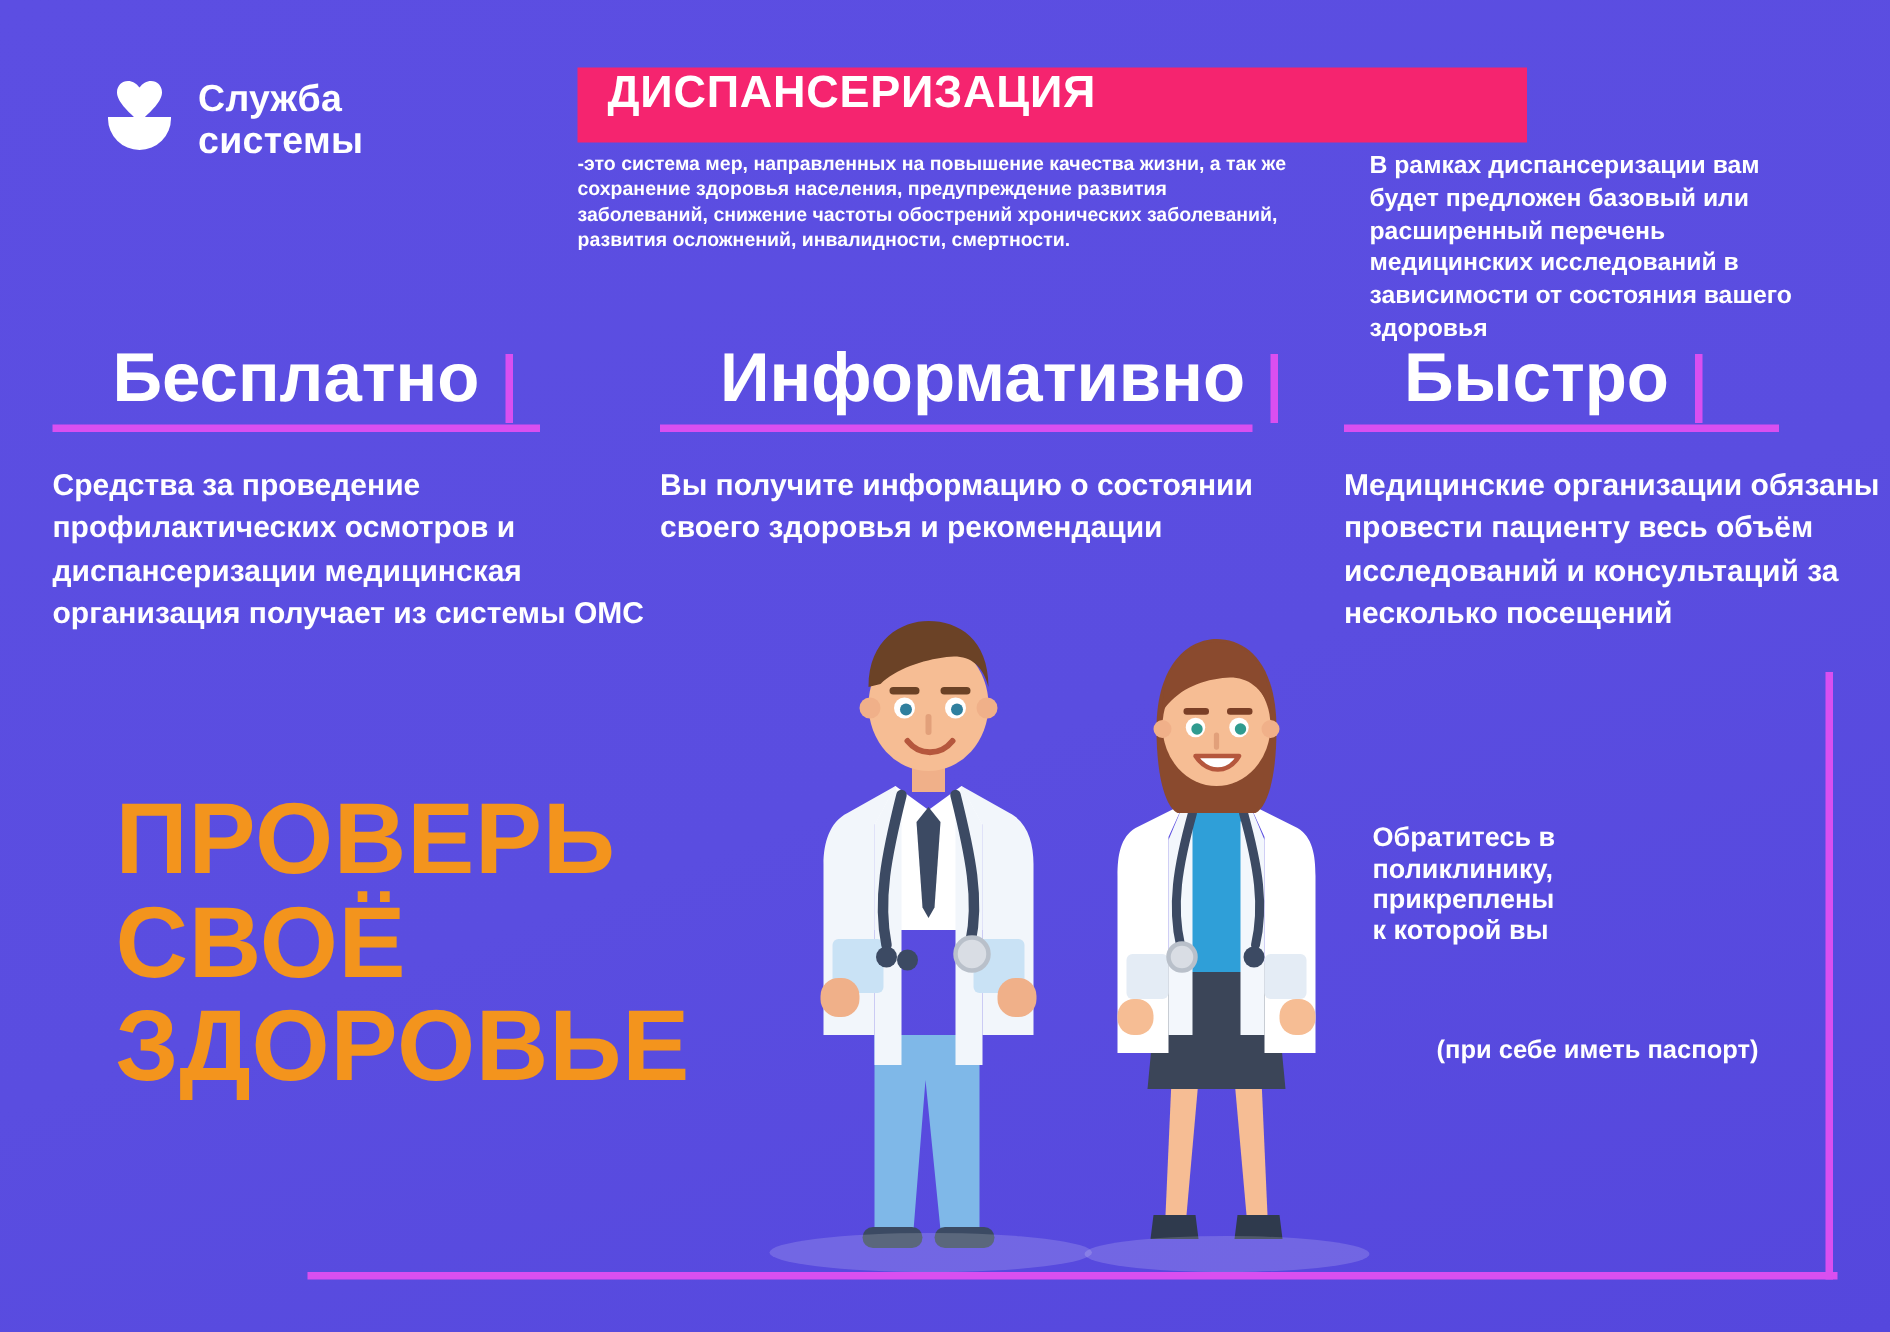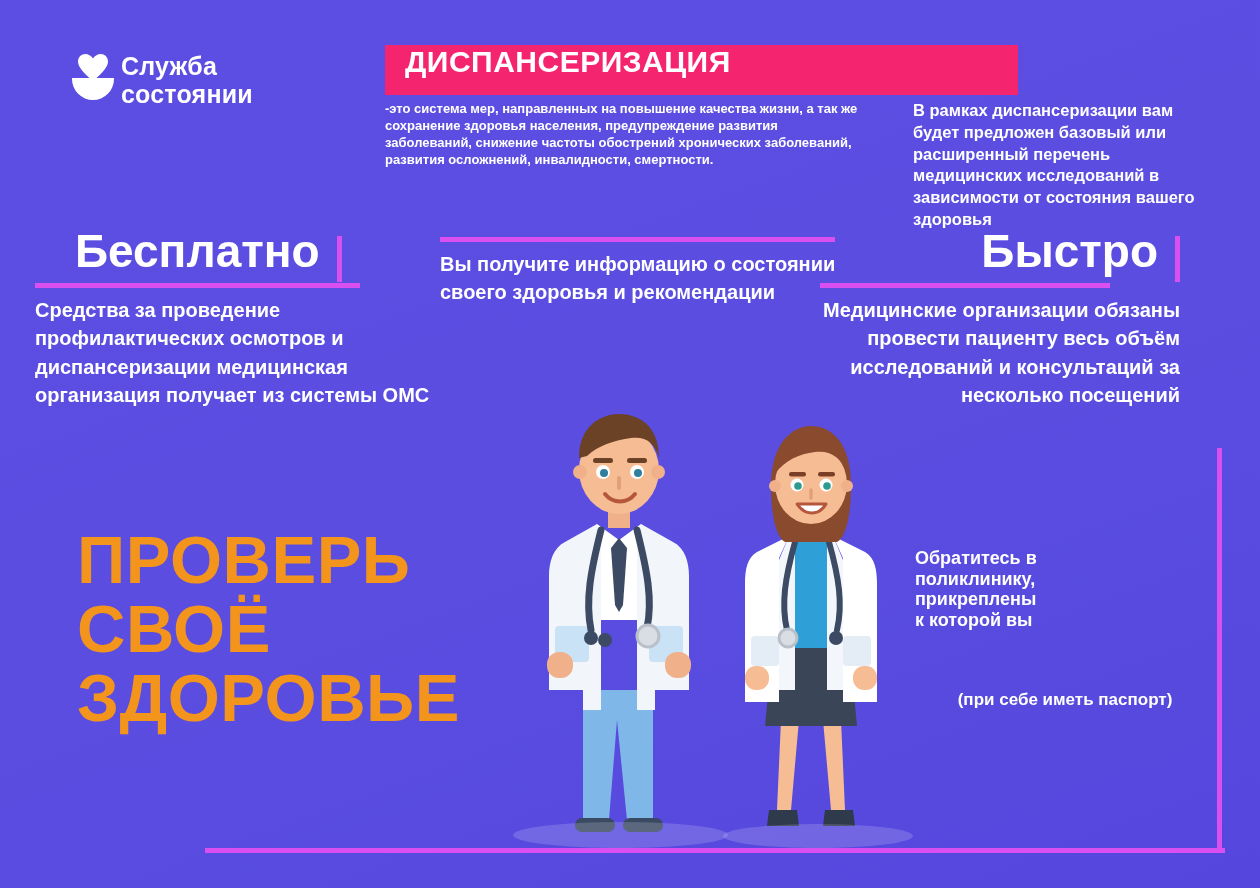--- a/index.html
+++ b/index.html
@@ -13,21 +13,21 @@
     position: relative;
     width: 1260px; height: 888px;
     background: #5b4ee0;
     background: linear-gradient(160deg, #5c4ee2 0%, #5a4de0 55%, #5547dd 100%);
     overflow: hidden;
   }
 
   
   .logo {
     position: absolute; left: 70px; top: 52px;
-    display: flex; align-items: center; gap: 5px;
+    display: flex; align-items: center; gap: 16px;
   }
   .logo-mark { width: 46px; height: 52px; position: relative; }
   .logo-heart {
     position: absolute; left: 8px; top: 0;
     width: 30px; height: 28px;
   }
   .logo-cup {
     position: absolute; left: 2px; top: 24px;
     width: 42px; height: 22px;
     border-radius: 0 0 22px 22px;
@@ -58,40 +58,40 @@
   .intro-right {
     position: absolute; left: 885px; top: 100px; width: 310px;
     color: #ffffff; font-size: 16.5px; line-height: 1.32; font-weight: bold; margin-left: 28px;
   }
 
   
   .cols { position: absolute; left: 0; top: 228px; width: 1260px; }
   .col { position: absolute; }
   .col-1 { left: 35px; width: 400px; }
   .col-2 { left: 440px; width: 415px; }
-  .col-3 { left: 820px; width: 360px; text-align: right; }
+  .col-3 { left: 896px; width: 360px; }
 
   .head-wrap { position: relative; display: inline-block; padding-right: 22px; margin-left: 40px; }
   .head {
     color: #ffffff; font-size: 46px; font-weight: bold; line-height: 1;
     white-space: nowrap;
   }
   .head-wrap .tick {
     position: absolute; right: 0; top: 8px;
     width: 5px; height: 46px; background: #d94ff0;
   }
   .head-underline {
     height: 5px; background: #d94ff0; margin-top: 9px;
   }
   .u1 { width: 325px; }
   .u2 { width: 395px; }
   .u3 { width: 290px; }
 
   .body-text {
-    margin-top: 8px; color: #ffffff;
+    margin-top: 22px; color: #ffffff;
     font-size: 20px; line-height: 1.42; font-weight: bold;
   }
 
   
   .headline {
     position: absolute; left: 77px; top: 525px; width: 470px;
     color: #f3941d; font-weight: bold; font-size: 67px; line-height: 1.03;
     letter-spacing: .5px;
   }
   .headline div { white-space: nowrap; }
@@ -132,21 +132,21 @@
 
   <div class="logo">
     <div class="logo-mark">
       <svg class="logo-heart" viewBox="0 0 30 28" aria-hidden="true">
         <path d="M15 27 C4 18 0 12 0 7.5 C0 3 3.4 0 7.3 0 C10.2 0 13.1 1.7 15 4.4 C16.9 1.7 19.8 0 22.7 0 C26.6 0 30 3 30 7.5 C30 12 26 18 15 27 Z" fill="#ffffff"></path>
       </svg>
       <div class="logo-cup"></div>
     </div>
     <div class="logo-text">
       <div>Служба</div>
-      <div>состоянии</div>
+      <div>системы</div>
     </div>
   </div>
 
   <div class="banner">
     <span class="banner-title">ДИСПАНСЕРИЗАЦИЯ</span>
   </div>
 
   <p class="intro-left">-это система мер, направленных на повышение качества жизни, а так же сохранение здоровья населения, предупреждение развития заболеваний, снижение частоты обострений хронических заболеваний, развития осложнений, инвалидности, смертности.</p>
   <p class="intro-right">В рамках диспансеризации вам будет предложен базовый или расширенный перечень медицинских исследований в зависимости от состояния вашего здоровья</p>
 
@@ -155,20 +155,24 @@
     <div class="col col-1">
       <div class="head-wrap">
         <div class="head">Бесплатно</div>
         <div class="tick"></div>
       </div>
       <div class="head-underline u1"></div>
       <p class="body-text">Средства за проведение профилактических осмотров и диспансеризации медицинская организация получает из системы ОМС</p>
     </div>
 
     <div class="col col-2">
+      <div class="head-wrap">
+        <div class="head">Информативно</div>
+        <div class="tick"></div>
+      </div>
       <div class="head-underline u2"></div>
       <p class="body-text">Вы получите информацию о состоянии своего здоровья и рекомендации</p>
     </div>
 
     <div class="col col-3">
       <div class="head-wrap">
         <div class="head">Быстро</div>
         <div class="tick"></div>
       </div>
       <div class="head-underline u3"></div>

